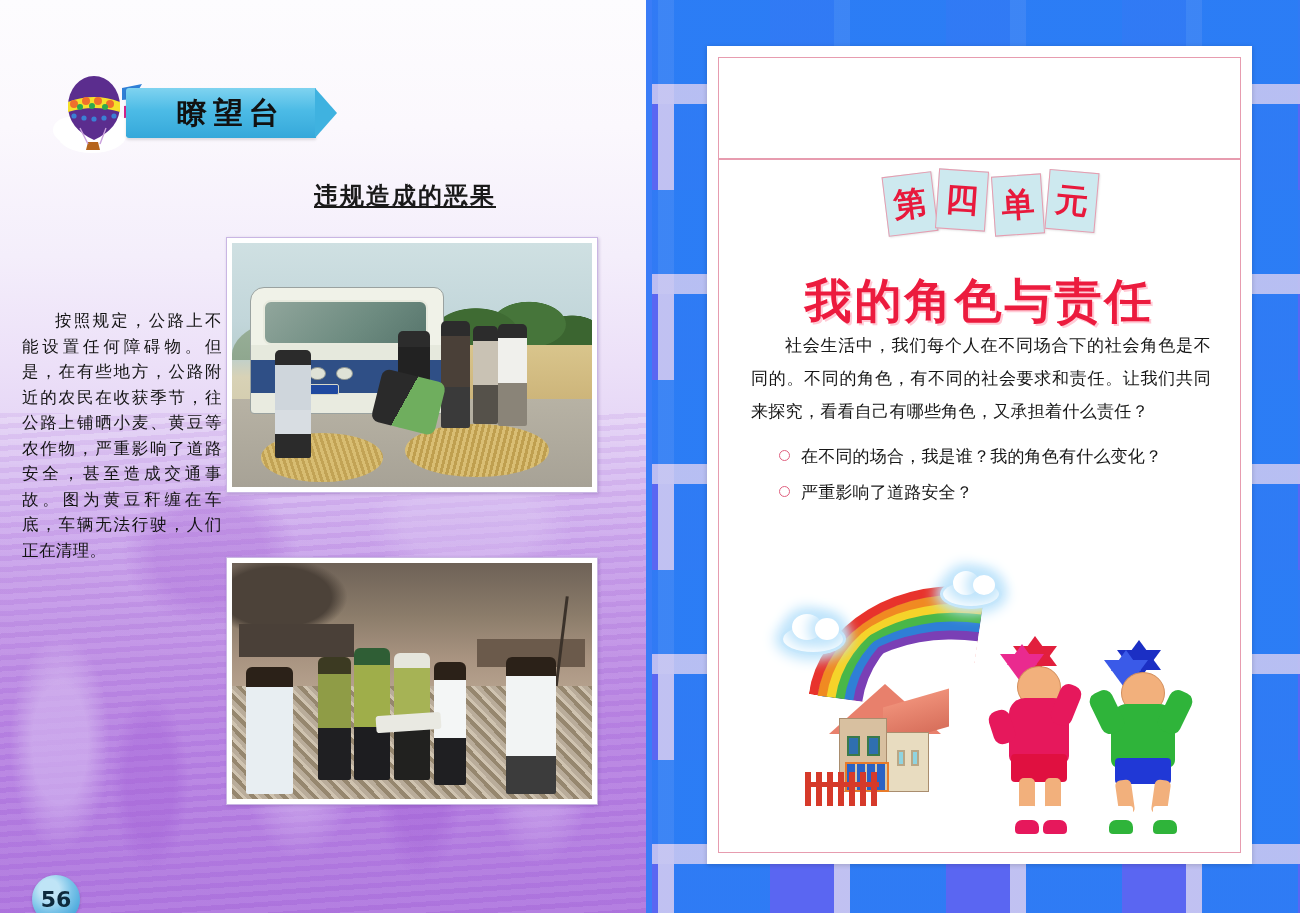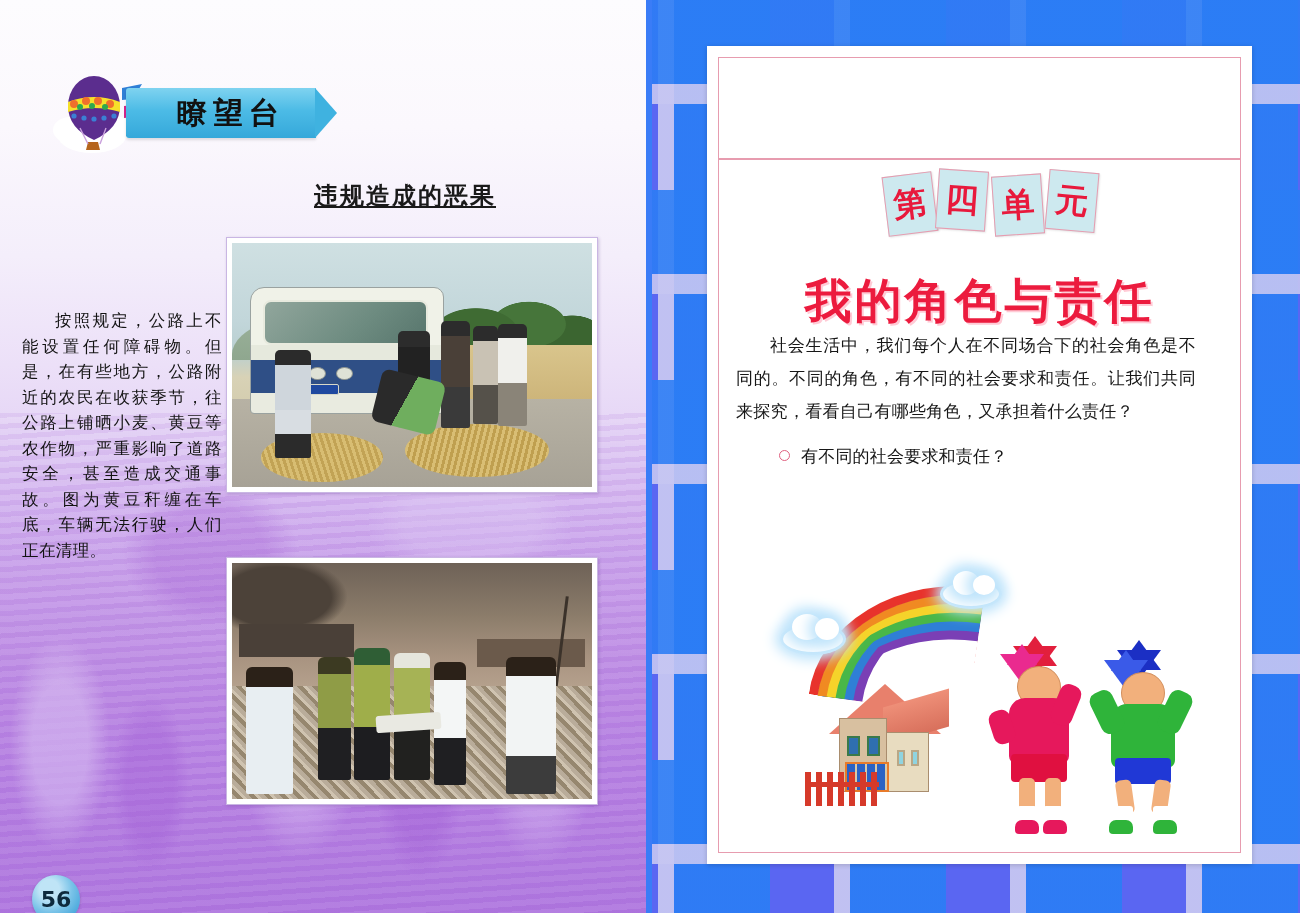--- a/index.html
+++ b/index.html
@@ -175,21 +175,21 @@
 
   #unit-title {
     position:absolute; left:0; right:0; top:212px; text-align:center;
     font-size:47px; font-weight:700; color:#ec1b3e; letter-spacing:3px;
     font-family:"DejaVu Sans", sans-serif;
     text-shadow: 2px 2px 0 rgba(255,160,180,.55);
     margin-top: 12px;
   }
 
   #intro-para {
-    position:absolute; left:29px; top:283px; width:460px;
+    position:absolute; left:44px; top:283px; width:460px;
     font-size:17px; line-height:33px; color:#171717;
     letter-spacing:.3px; text-align:justify; text-indent:2em;
   }
   #question-list { position:absolute; left:72px; top:392px; width:450px; }
   .q-item {
     display:flex; align-items:flex-start; gap:11px;
     font-size:17px; line-height:36px; color:#171717; letter-spacing:.2px;
   }
   .q-bullet {
     flex:0 0 auto; width:11px; height:11px; margin-top:12px;
@@ -401,21 +401,25 @@
         <div class="unit-card c3">元</div>
       </div>
 
       <div id="unit-title">我的角色与责任</div>
 
       <div id="intro-para">社会生活中，我们每个人在不同场合下的社会角色是不同的。不同的角色，有不同的社会要求和责任。让我们共同来探究，看看自己有哪些角色，又承担着什么责任？</div>
 
       <div id="question-list">
         <div class="q-item">
           <span class="q-bullet"></span>
-          <span>有不同的社会要求和责任？</span>
+          <span>在不同的场合，我是谁？我的角色有什么变化？</span>
+        </div>
+        <div class="q-item">
+          <span class="q-bullet"></span>
+          <span>严重影响了道路安全？</span>
         </div>
       </div>
 
       <div id="illustration">
         <div id="rainbow"></div>
         <div class="cloud" id="cloud-1"></div>
         <div class="cloud" id="cloud-2"></div>
 
         <div id="house">
           <div id="house-roof"></div>

